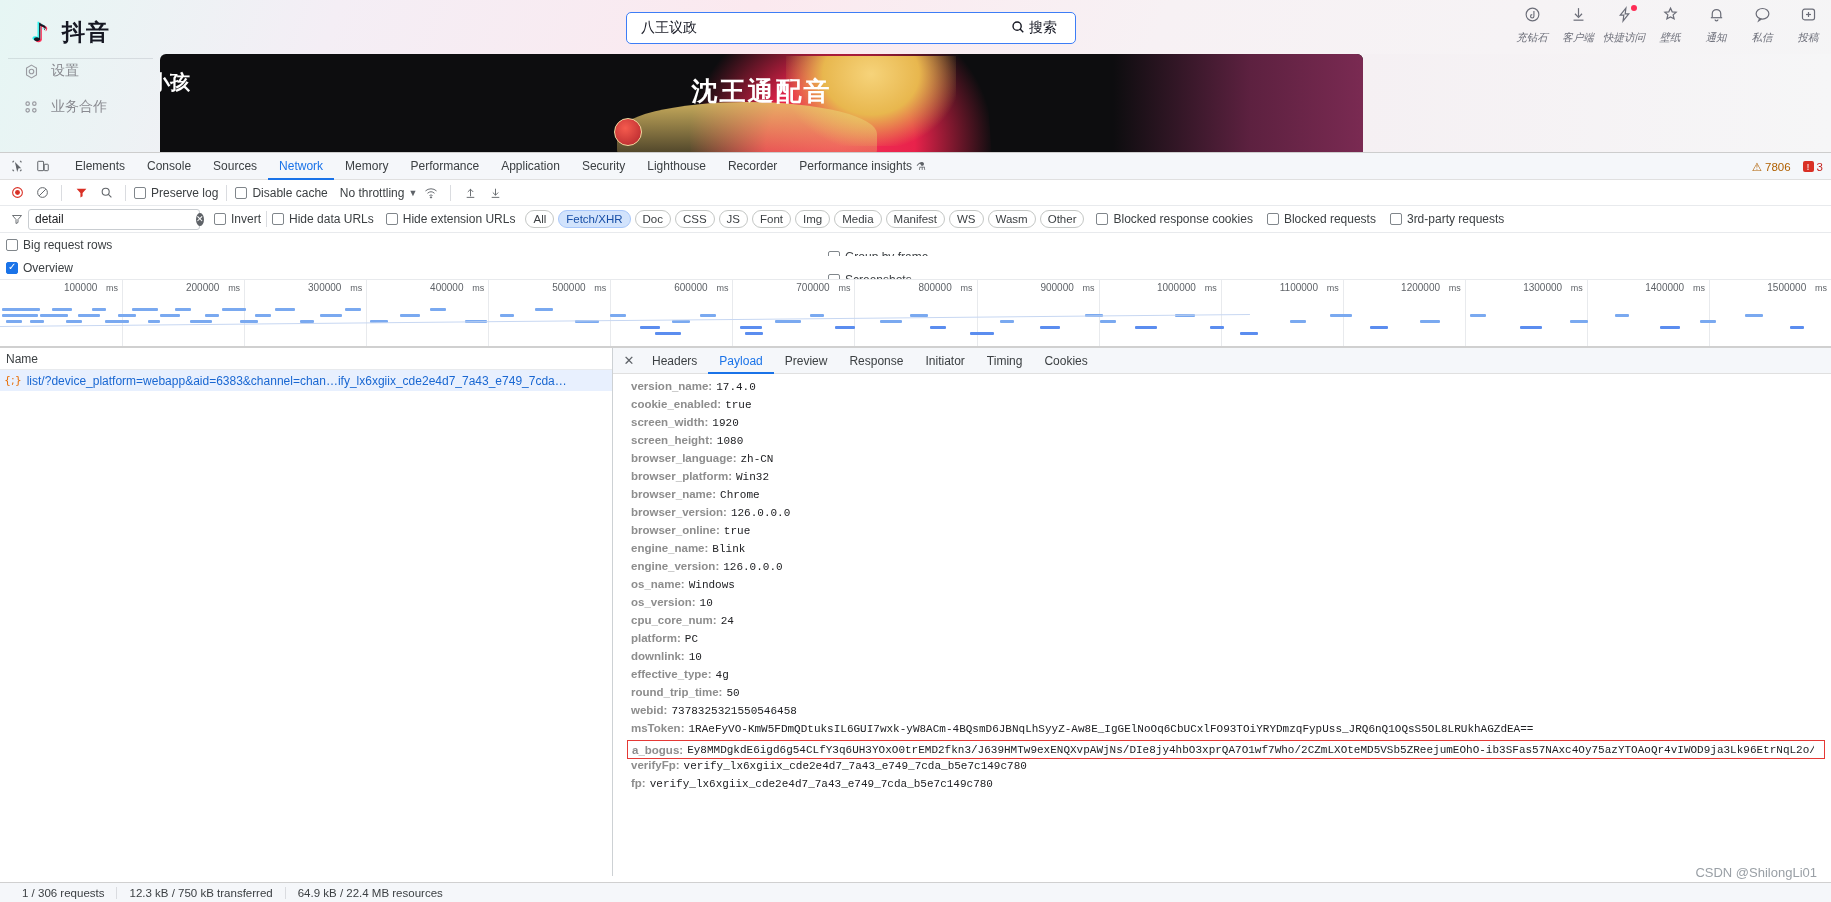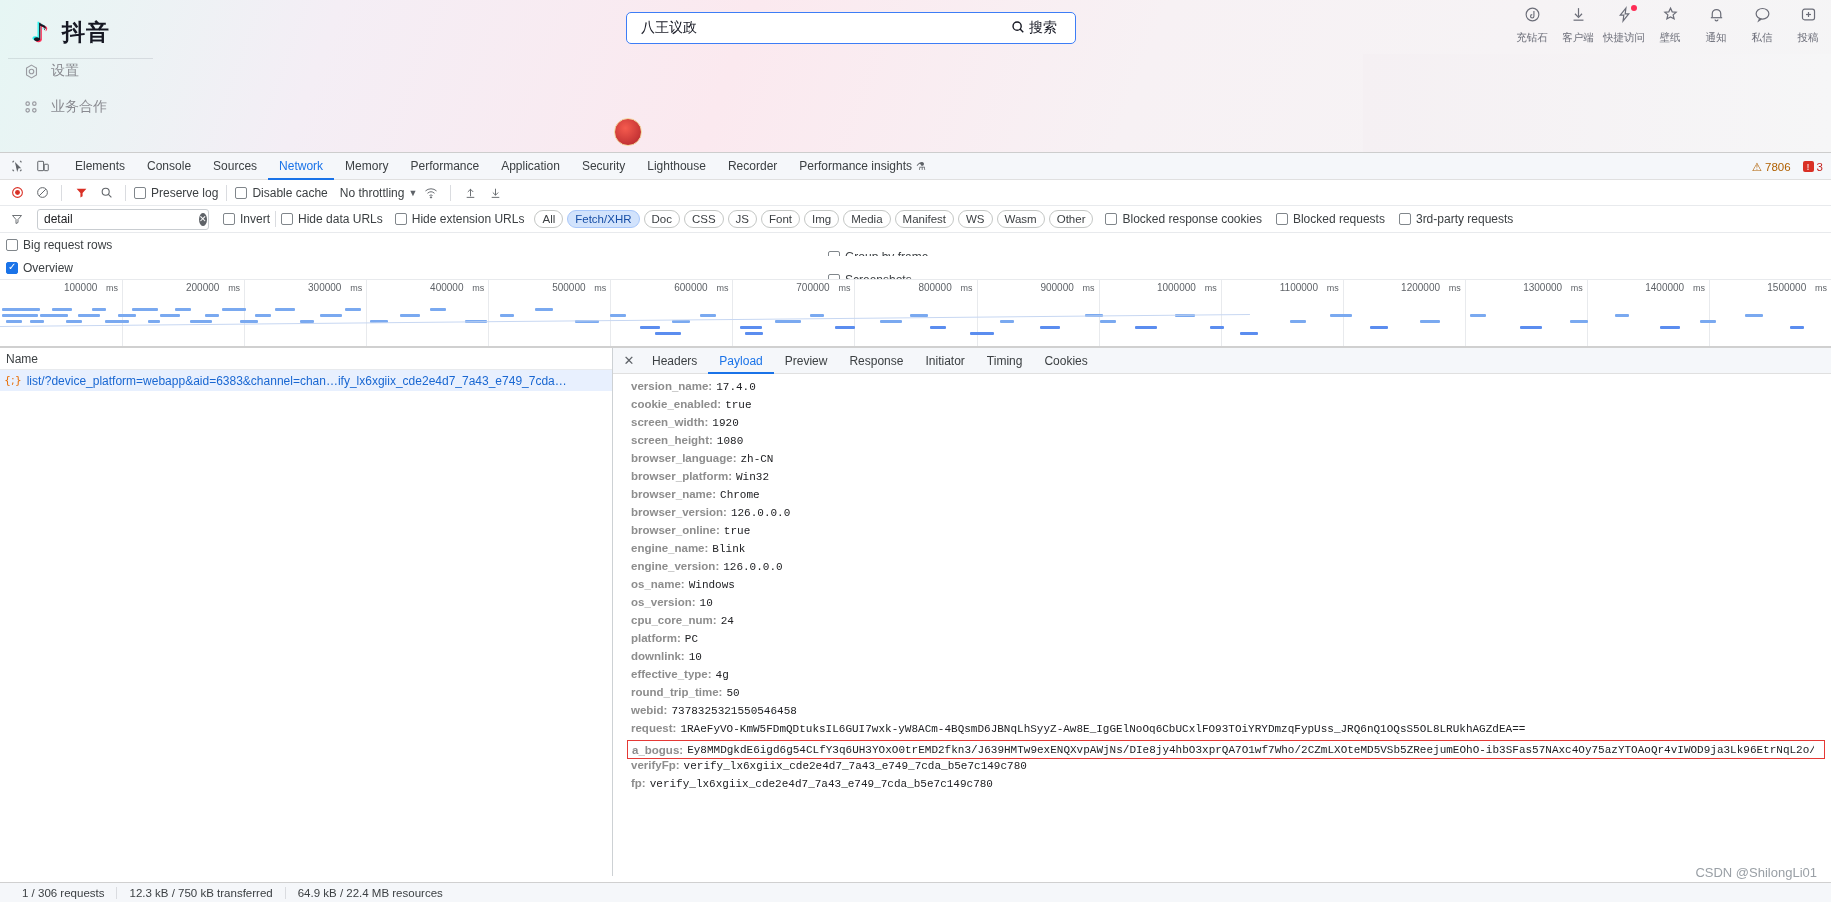--- a/index.html
+++ b/index.html
@@ -57,21 +57,21 @@
   }
   .dy-search-btn {
     display: flex; align-items: center; gap: 4px; padding: 0 14px 0 10px;
     height: 26px; color: #161823; font-size: 14px; cursor: pointer;
     border: none; background: transparent; font-family: "Liberation Sans", sans-serif;
   }
 
   .dy-topicons { position: absolute; right: 0; top: 6px; display: flex; }
   .dy-topicon {
     width: 46px; display: flex; flex-direction: column; align-items: center;
-    gap: 4px; position: relative; cursor: pointer;
+    gap: 4px; position: relative; cursor: pointer; font-style: italic;
   }
   .dy-topicon .g { font-size: 17px; color: #585a66; line-height: 19px; font-family:"DejaVu Sans",sans-serif;}
   .dy-topicon .lbl { font-size: 10.5px; color: #6b6d78; white-space: nowrap; }
   .dy-dot {
     position: absolute; right: 10px; top: -1px; width: 6px; height: 6px;
     border-radius: 50%; background: #fe2c55;
   }
 
   
   .dy-video {
@@ -166,22 +166,22 @@
   }
   .nt-throttle { display: flex; align-items: center; gap: 4px; font-size: 12px; color: #3c4043; cursor: pointer; }
   .caret { font-size: 9px; color: #5f6368; }
 
   
   .nt-filterrow {
     display: flex; align-items: center; height: 27px; gap: 0;
     padding: 0 6px; border-bottom: 1px solid #e8eaed; background: #fff;
   }
   .filt-input-wrap {
-    display: flex; align-items: center; gap: 0; width: 172px; height: 21px;
-    border: 1px solid #c9cdd1; border-radius: 3px; padding: 0 4px 0 6px; background: #fff; margin-left: 9px;
+    display: flex; align-items: center; gap: 6px; width: 172px; height: 21px;
+    border: 1px solid #c9cdd1; border-radius: 3px; padding: 0 4px 0 6px; background: #fff;
   }
   .filt-input { flex: 1; border: none; outline: none; font-size: 12px; color: #202124; background: transparent;
     font-family: "Liberation Sans", sans-serif; }
   .filt-clear {
     width: 13px; height: 13px; border-radius: 50%; background: #5f6368; color: #fff;
     font-size: 9px; display: flex; align-items: center; justify-content: center; cursor: pointer;
     font-family: "DejaVu Sans", sans-serif;
   }
   .chip {
     height: 18px; line-height: 17px; padding: 0 7px; border: 1px solid #c4c7c5;
@@ -384,20 +384,30 @@
               <line x1="12" y1="8.5" x2="12" y2="15.5"></line>
               <line x1="8.5" y1="12" x2="15.5" y2="12"></line>
             </svg>
         </span>
         <span class="lbl">投稿</span>
       </div>
     </div>
 
     <div class="dy-right-strip"></div>
 
+    <div class="dy-video">
+      <div class="dy-vid-inner">
+        <div class="dy-feather"></div>
+        <div class="dy-feather2"></div>
+        <div class="dy-feather3"></div>
+        <div class="dy-glow-right"></div>
+      </div>
+      <div class="dy-label-left">小孩</div>
+      <div class="dy-label-center">沈王通配音</div>
+    </div>
     <div class="dy-avatar"></div>
   </div>
 
   <div class="devtools">
 
     <div class="dt-tabbar">
       <div class="dt-tool-ic">
         <svg width="14" height="14" viewBox="0 0 24 24" fill="none" stroke="#5f6368" stroke-width="1.8">
           <path d="M5 4v3M5 4h3M19 4h-3M19 4v3M5 20v-3M5 20h3M19 20h-3M19 20v-3" stroke-dasharray="2 2"></path>
           <path d="M10 8l7 7h-3l-1.5 4z" fill="#5f6368"></path>
@@ -779,21 +789,21 @@
             </div>
             <div class="pl-row">
               <span class="pl-key">round_trip_time</span>
               <span class="pl-val">50</span>
             </div>
             <div class="pl-row">
               <span class="pl-key">webid</span>
               <span class="pl-val">7378325321550546458</span>
             </div>
             <div class="pl-row">
-              <span class="pl-key">request</span>
+              <span class="pl-key">msToken</span>
               <span class="pl-val">1RAeFyVO-KmW5FDmQDtuksIL6GUI7wxk-yW8ACm-4BQsmD6JBNqLhSyyZ-Aw8E_IgGElNoOq6CbUCxlFO93TOiYRYDmzqFypUss_JRQ6nQ1OQsS5OL8LRUkhAGZdEA==</span>
             </div>
             <div class="pl-row highlight">
               <span class="pl-key">a_bogus</span>
               <span class="pl-val">Ey8MMDgkdE6igd6g54CLfY3q6UH3YOxO0trEMD2fkn3/J639HMTw9exENQXvpAWjNs/DIe8jy4hbO3xprQA7O1wf7Who/2CZmLXOteMD5VSb5ZReejumEOhO-ib3SFas57NAxc4Oy75azYTOAoQr4vIWOD9ja3Lk96EtrNqL2o/F</span>
             </div>
             <div class="pl-row">
               <span class="pl-key">verifyFp</span>
               <span class="pl-val">verify_lx6xgiix_cde2e4d7_7a43_e749_7cda_b5e7c149c780</span>
             </div>

